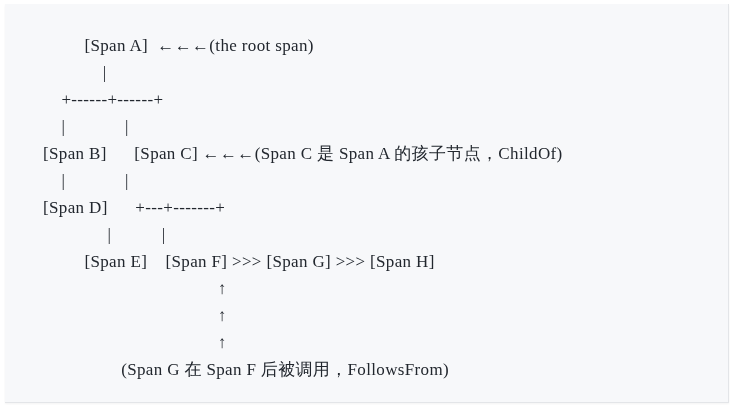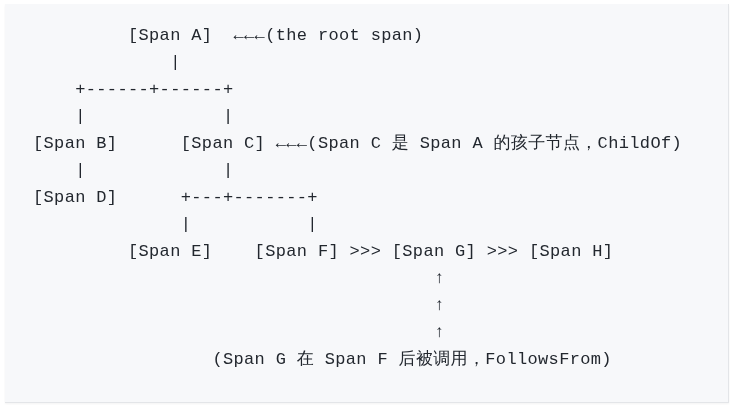--- a/index.html
+++ b/index.html
@@ -26,23 +26,23 @@
     border-bottom: 1px solid #e3e5e8;
     box-shadow: 0 1px 2px rgba(0,0,0,0.05);
     box-sizing: border-box;
     overflow: hidden;
   }
 
   #ascii-art {
     position: absolute;
     left: 28px;
     top: 18px;
-    margin: 0;
+    margin: 10px;
     padding: 0;
-    font-family: Liberation Mono, monospace;
+    font-family: Liberation Serif, serif;
     font-size: 17px;
     line-height: 27px;
     letter-spacing: 0.35px;
     color: #22272e;
     white-space: pre;
     tab-size: 4;
   }
 
   .art-line {
     display: block;

